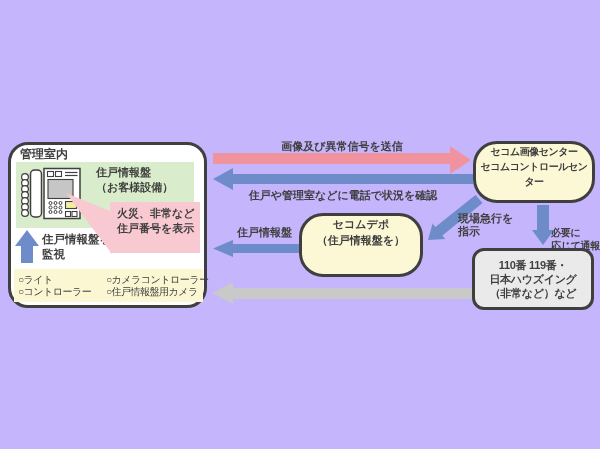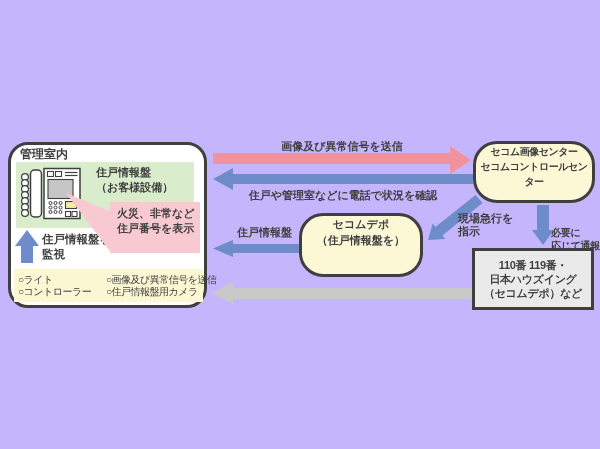--- a/index.html
+++ b/index.html
@@ -20,21 +20,21 @@
   .wedge{position:absolute;left:53px;top:45px;z-index:1;}
   .pink-callout{position:absolute;left:99px;top:57px;width:90px;height:51px;background:#f8c9d0;z-index:2;
     font-size:11px;font-weight:bold;line-height:15px;padding:4px 0 0 7px;box-sizing:border-box;white-space:nowrap;}
   .up-arrow{position:absolute;left:4px;top:85px;}
   .monitor-label{position:absolute;left:31px;top:87px;font-size:11.5px;font-weight:bold;line-height:15px;white-space:nowrap;}
   .equip-box{position:absolute;left:3px;top:124px;width:189px;height:33px;background:#fbf7d3;
     display:grid;grid-template-columns:88px auto;grid-auto-rows:12px;align-content:center;
     padding-left:4px;box-sizing:border-box;font-size:10px;letter-spacing:-0.5px;line-height:12px;white-space:nowrap;}
   .yellow-node{background:#fcf8d6;border-radius:24px;display:flex;flex-direction:column;justify-content:flex-start;
     text-align:center;font-weight:bold;}
-  .gray-node{background:#eaeaea;border-radius:0;display:flex;flex-direction:column;justify-content:center;
+  .gray-node{background:#eaeaea;border-radius:12px;display:flex;flex-direction:column;justify-content:center;
     text-align:center;font-weight:bold;}
   .center-box{left:473px;top:141px;width:122px;height:62px;font-size:10px;letter-spacing:-0.5px;line-height:15px;}
   .depot-box{left:299px;top:213px;width:124px;height:64px;font-size:11px;line-height:16px;}
   .contact-box{left:472px;top:248px;width:122px;height:62px;font-size:11px;line-height:14px;letter-spacing:-0.3px;}
   .lbl-send{left:213px;top:140px;width:258px;}
   .lbl-confirm{left:213px;top:189px;width:260px;}
   .lbl-dispatch{left:237px;top:226px;}
   .lbl-order{left:458px;top:212px;}
   .lbl-report{left:551px;top:210px;font-size:10px;letter-spacing:-0.3px;margin-top:16px;}
 </style>
@@ -116,35 +116,35 @@
     <svg class="up-arrow" width="24" height="33" viewBox="0 0 24 33">
       <polygon points="6,33 6,16 0,16 12,0 24,16 18,16 18,33" fill="#6e8cc9"></polygon>
     </svg>
     <div class="monitor-label">
       <div>住戸情報盤を</div>
       <div>監視</div>
     </div>
 
     <div class="equip-box">
       <span>○ライト</span>
-      <span>○画像及び異常信号を送信</span>
+      <span>○カメラコントローラー</span>
       <span>○コントローラー</span>
       <span>○住戸情報盤用カメラ</span>
     </div>
   </div>
 
   <div class="box yellow-node center-box">
     <div>セコム画像センター</div>
     <div>セコムコントロールセンター</div>
   </div>
 
   <div class="box yellow-node depot-box">
     <div>セコムデポ</div>
     <div>（住戸情報盤を）</div>
   </div>
 
   <div class="box gray-node contact-box">
     <div>110番 119番・</div>
     <div>日本ハウズイング</div>
-    <div>（セコムデポ）など</div>
+    <div>（非常など）など</div>
   </div>
 
 </div>
 
 </body></html>

